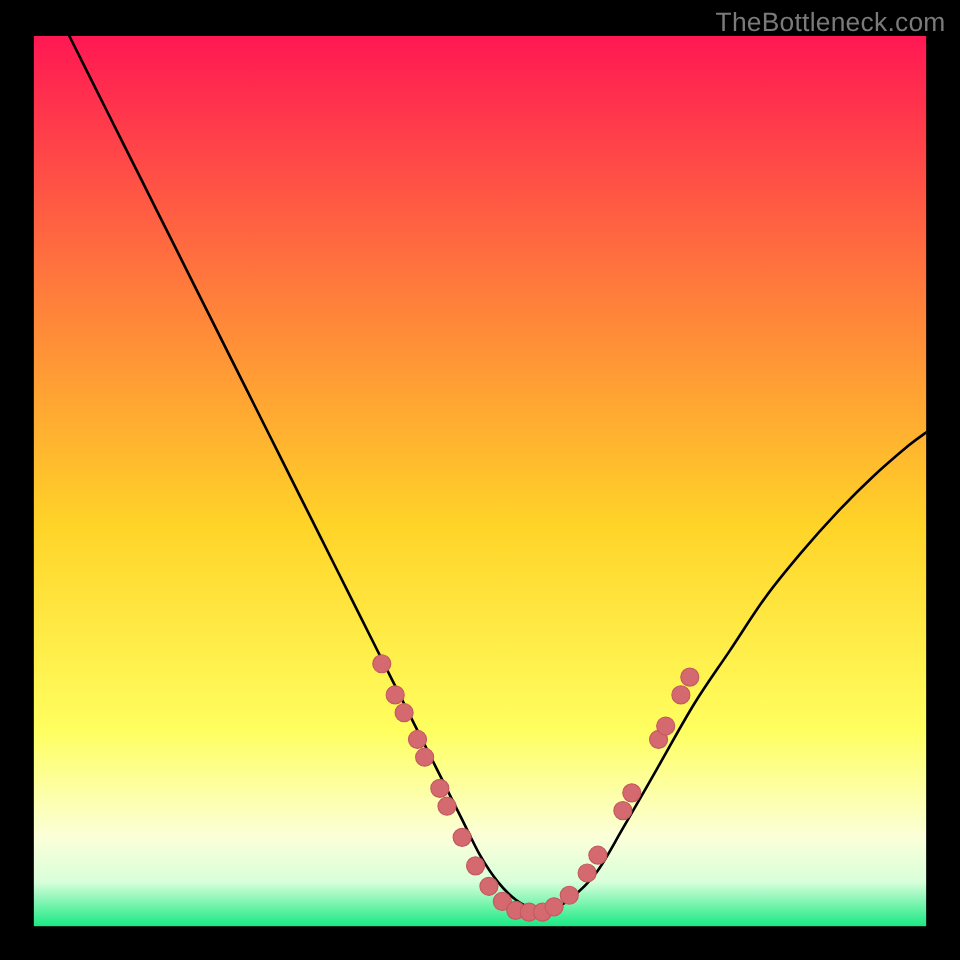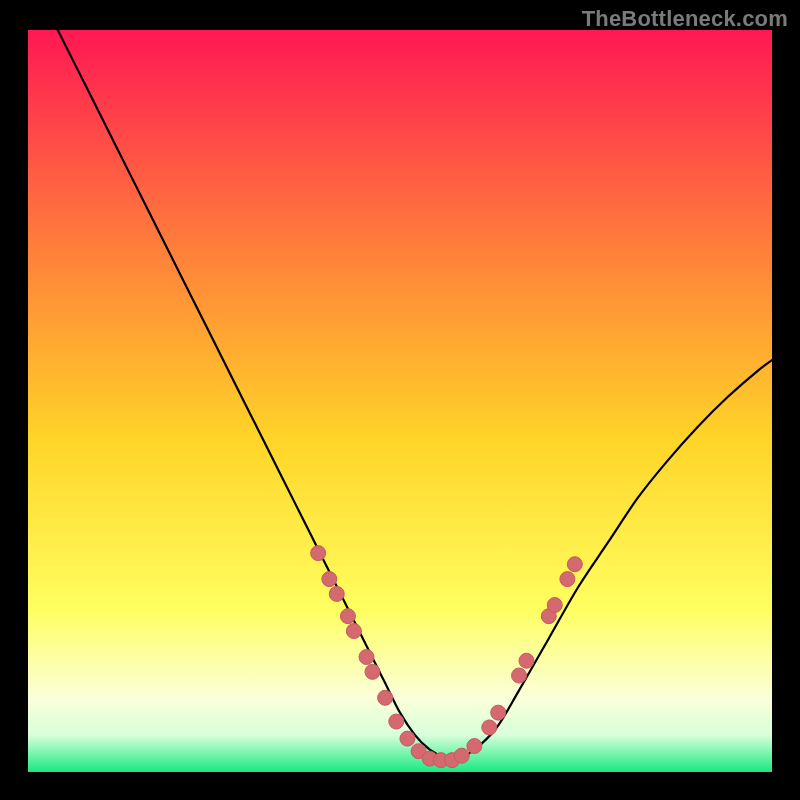--- a/index.html
+++ b/index.html
@@ -18,21 +18,21 @@
     width: 800px;
     height: 800px;
     background: #000;
   }
   .watermark {
     position: absolute;
     top: 6px;
     right: 12px;
     color: #7a7a7a;
     font-size: 22px;
-    font-weight: 700;
+    font-weight: 400;
     letter-spacing: 0.2px;
     user-select: none;
   }
   .plot {
     position: absolute;
     left: 28px;
     top: 30px;
     width: 744px;
     height: 742px;
   }

